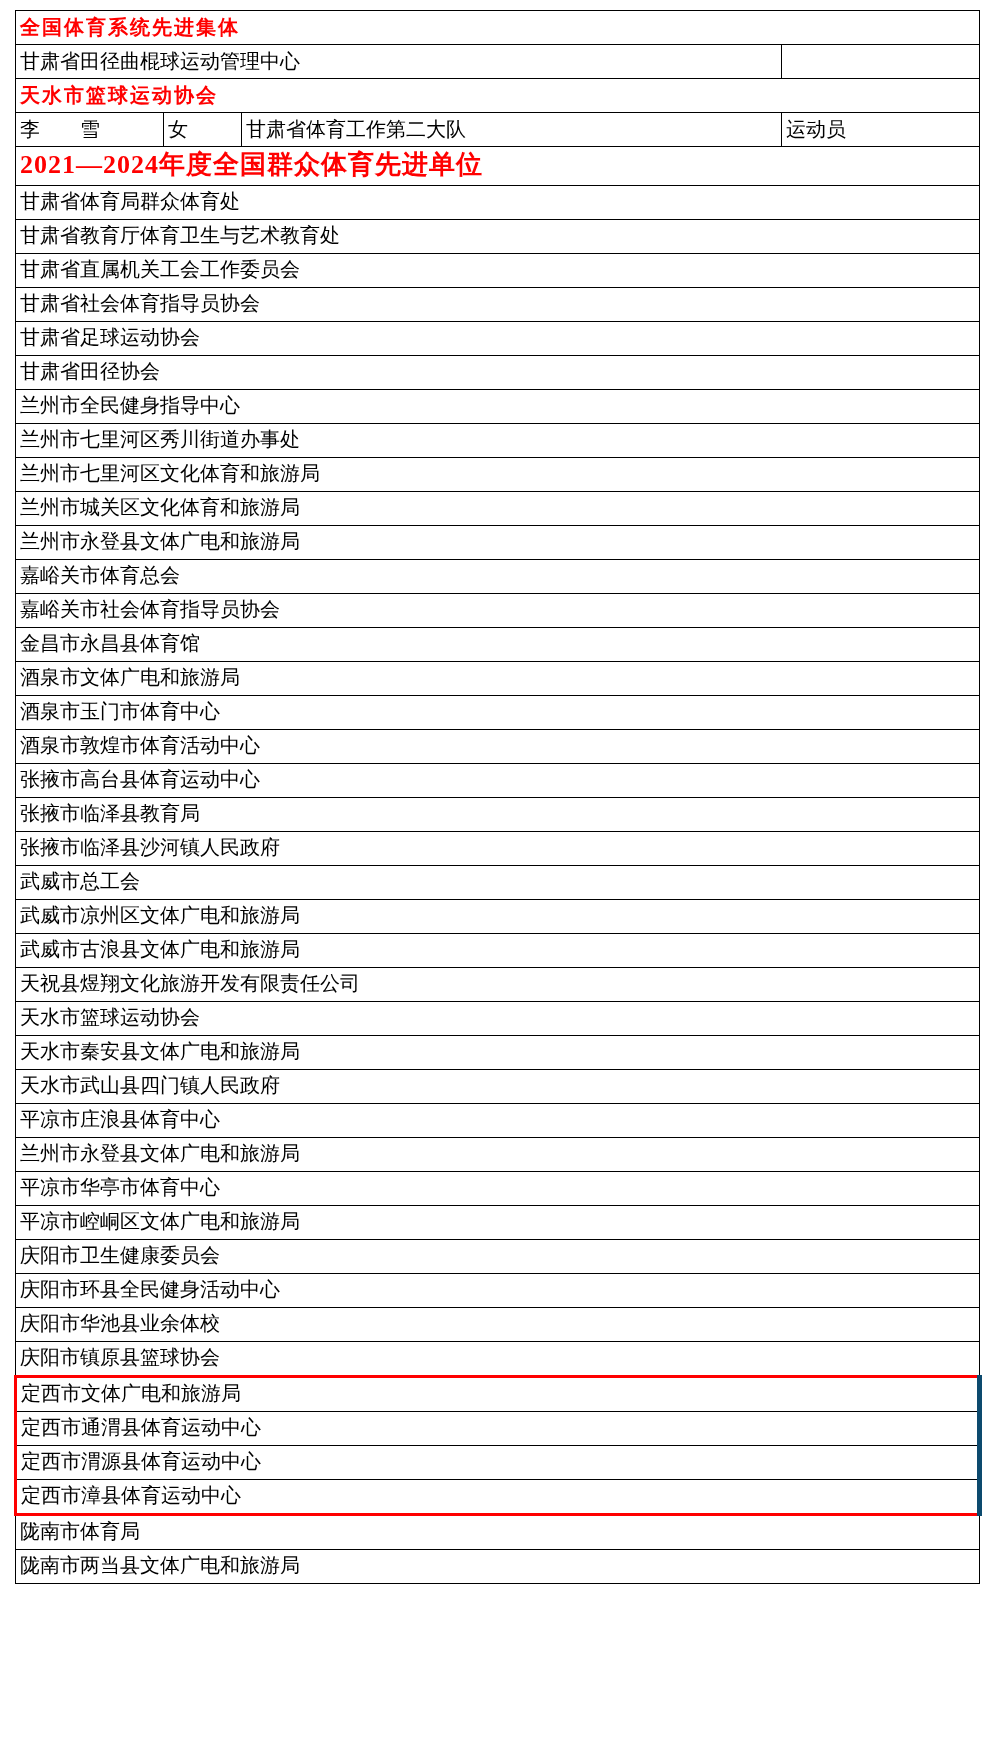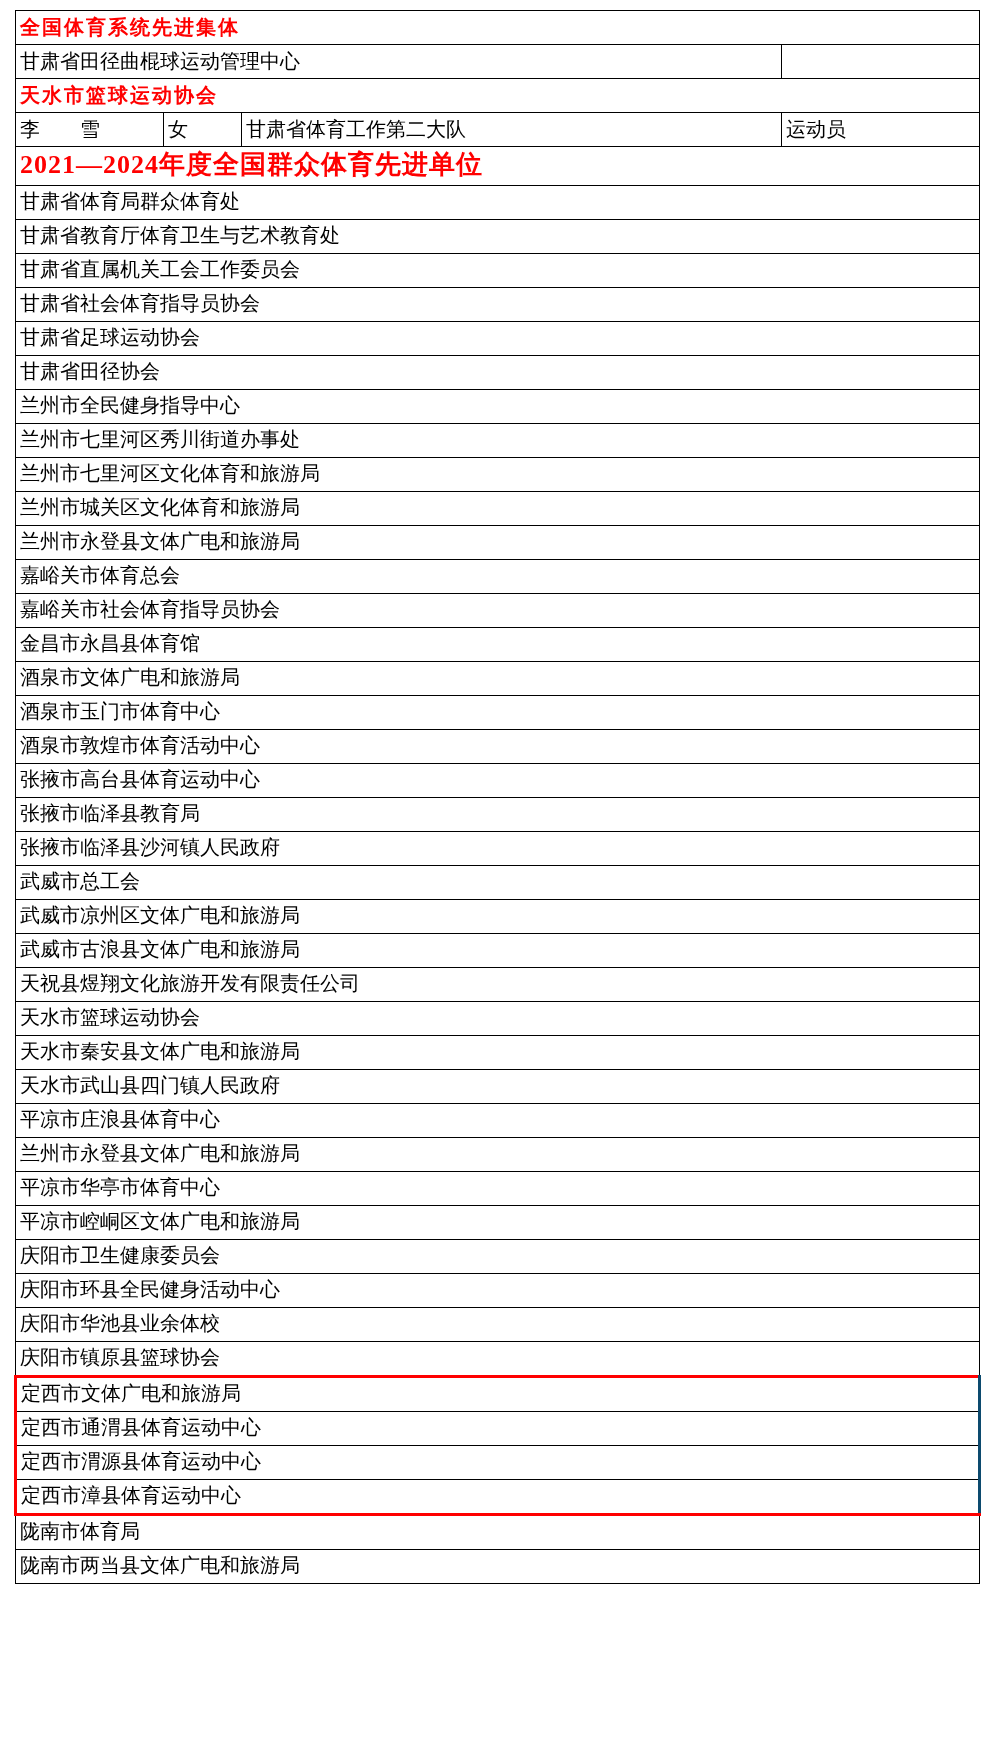--- a/index.html
+++ b/index.html
@@ -57,21 +57,21 @@
   tr.hl-first td {
     border-top: 3px solid #ff0000;
   }
   tr.hl-last td {
     border-bottom: 3px solid #ff0000;
   }
   tr.hl td:first-child {
     border-left: 3px solid #ff0000;
   }
   tr.hl td:last-child {
-    border-right: 3px solid #0c4a6e;
+    border-right: 5px solid #0c4a6e;
   }
   tr.hl td {
     border-left: 3px solid #ff0000;
     border-right: 3px solid #ff0000;
   }
   .colw-name { width: 148px; }
   .colw-sex { width: 78px; }
   .colw-unit { width: 540px; }
   .colw-role { width: 198px; }
 </style>

